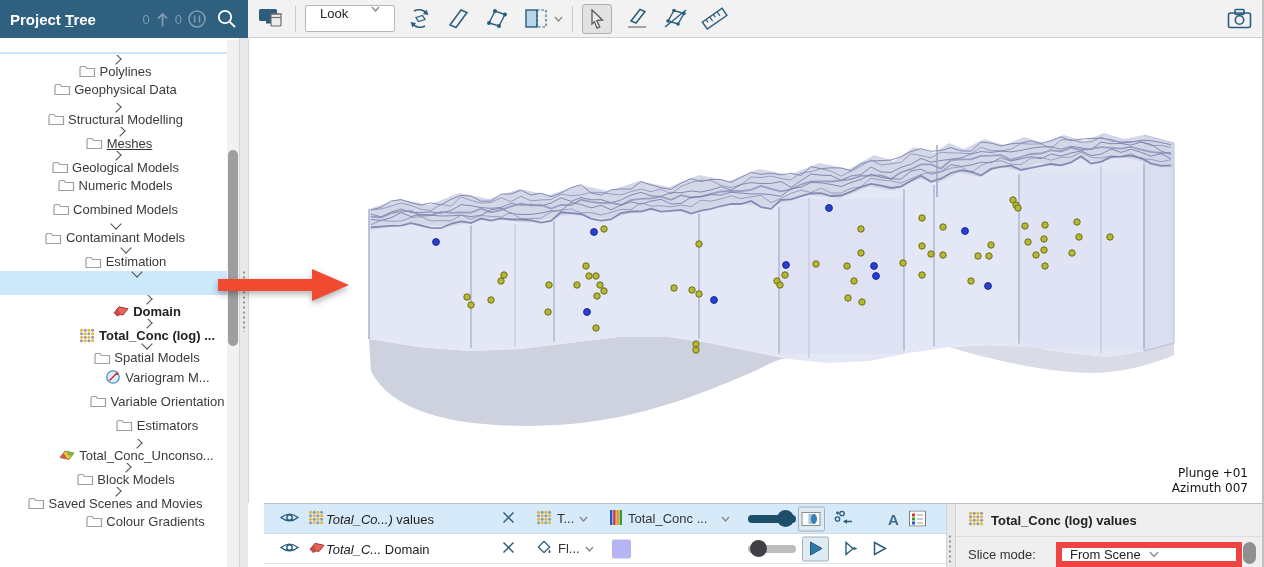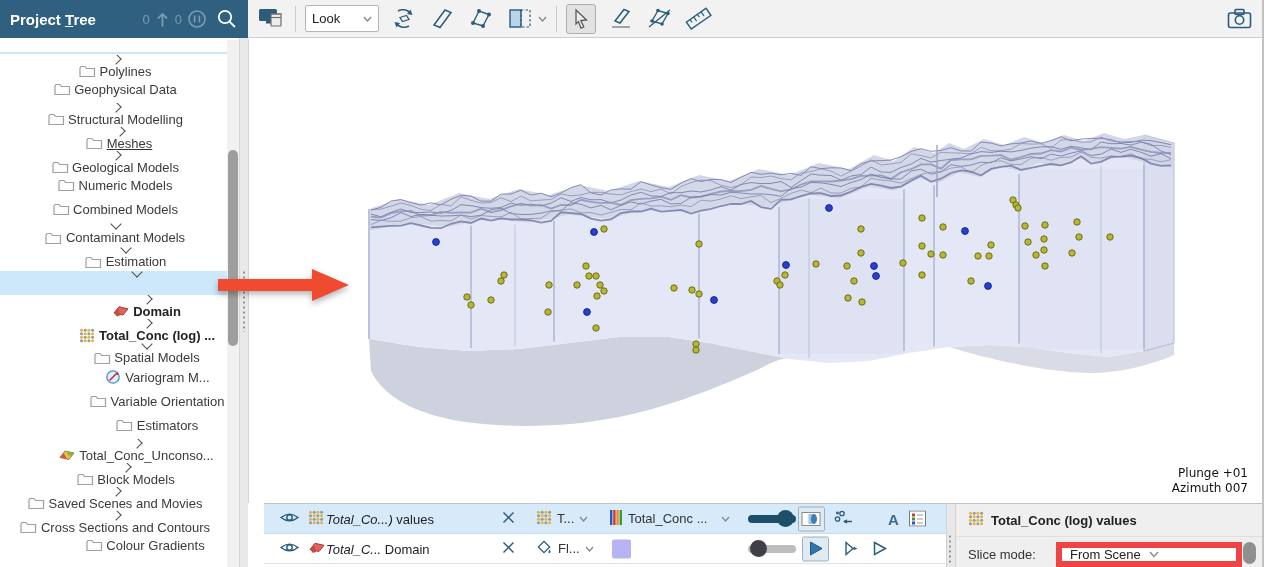--- a/index.html
+++ b/index.html
@@ -32,22 +32,22 @@
   .v-split{position:absolute;top:38px;right:0;width:8px;bottom:0;background:#e9e9e9;border-left:1px solid #d6d6d6;}
   .v-split .dots{position:absolute;left:2px;top:232px;width:4px;height:62px;
     background:radial-gradient(circle,#8d8d8d 1px,transparent 1.2px);background-size:4px 5px;}
   
   .main{position:absolute;left:248px;top:0;right:0;height:567px;}
   .toolbar{height:38px;background:#f2f2f2;border-bottom:1px solid #cfcfcf;display:flex;align-items:center;
            padding:0 8px;gap:9px;box-sizing:border-box;}
   .tbtn{width:30px;height:30px;border:none;background:transparent;display:flex;align-items:center;justify-content:center;padding:0;flex:none;}
   .tbtn.active{background:#e2e2e2;border:1px solid #aeaeae;border-radius:3px;box-sizing:border-box;}
   .tsep{width:1px;height:26px;background:#cccccc;flex:none;}
-  .look{height:25px;background:#fff;border:1px solid #b5b5b5;border-radius:2px;display:flex;align-items:center;
-        padding:0 6px;gap:23px;color:#222;}
+  .look{height:25px;background:#fff;border:1px solid #b5b5b5;border-radius:2px;display:flex;align-items:flex-start;
+        padding:0 14px;gap:23px;color:#222;}
   .mini-chev{display:flex;align-items:center;}
   .cam{margin-left:auto;}
   .viewport{position:absolute;left:0;top:39px;right:0;bottom:64px;background:#fff;border-left:1px solid #d4d4d4;box-sizing:border-box;}
   .viewport svg{position:absolute;left:0;top:0;}
   .orient{position:absolute;right:14px;bottom:6px;text-align:right;font-family:"DejaVu Sans",sans-serif;
           font-size:12px;color:#111;line-height:1.3;}
   
   .bottom{position:absolute;left:16px;bottom:0;right:0;height:64px;border-top:1px solid #c0c0c0;display:flex;box-sizing:border-box;}
   .shape-list{width:682px;flex:none;background:#fff;position:relative;}
   .shape-list .grab{position:absolute;left:504px;top:0px;width:26px;height:3px;
@@ -366,33 +366,20 @@
           <span class="chwrap">
             <span class="chev right"></span>
           </span>
           <span class="selwrap">
             <span class="ticon">
               <svg width="17" height="14">
                 <path d="M1 4 L1 12.5 L15.5 12.5 L15.5 4.5 L7.5 4.5 L6 2.5 L2 2.5 Z" fill="#fdfdfd" stroke="#a0a0a0" stroke-width="1.2"></path>
               </svg>
             </span>
             <span class="tlabel">Saved Scenes and Movies</span>
-          </span>
-        </div>
-        <div class="trow" style="padding-left: 4px;">
-          <span class="chwrap">
-            <span class="chev right"></span>
-          </span>
-          <span class="selwrap">
-            <span class="ticon">
-              <svg width="17" height="14">
-                <path d="M1 4 L1 12.5 L15.5 12.5 L15.5 4.5 L7.5 4.5 L6 2.5 L2 2.5 Z" fill="#fdfdfd" stroke="#a0a0a0" stroke-width="1.2"></path>
-              </svg>
-            </span>
-            <span class="tlabel">Cross Sections and Contours</span>
           </span>
         </div>
         <div class="trow" style="padding-left: 16px; margin-left: 48px;">
           <span class="chwrap"></span>
           <span class="selwrap">
             <span class="ticon">
               <svg width="17" height="14">
                 <path d="M1 4 L1 12.5 L15.5 12.5 L15.5 4.5 L7.5 4.5 L6 2.5 L2 2.5 Z" fill="#fdfdfd" stroke="#a0a0a0" stroke-width="1.2"></path>
               </svg>
             </span>

